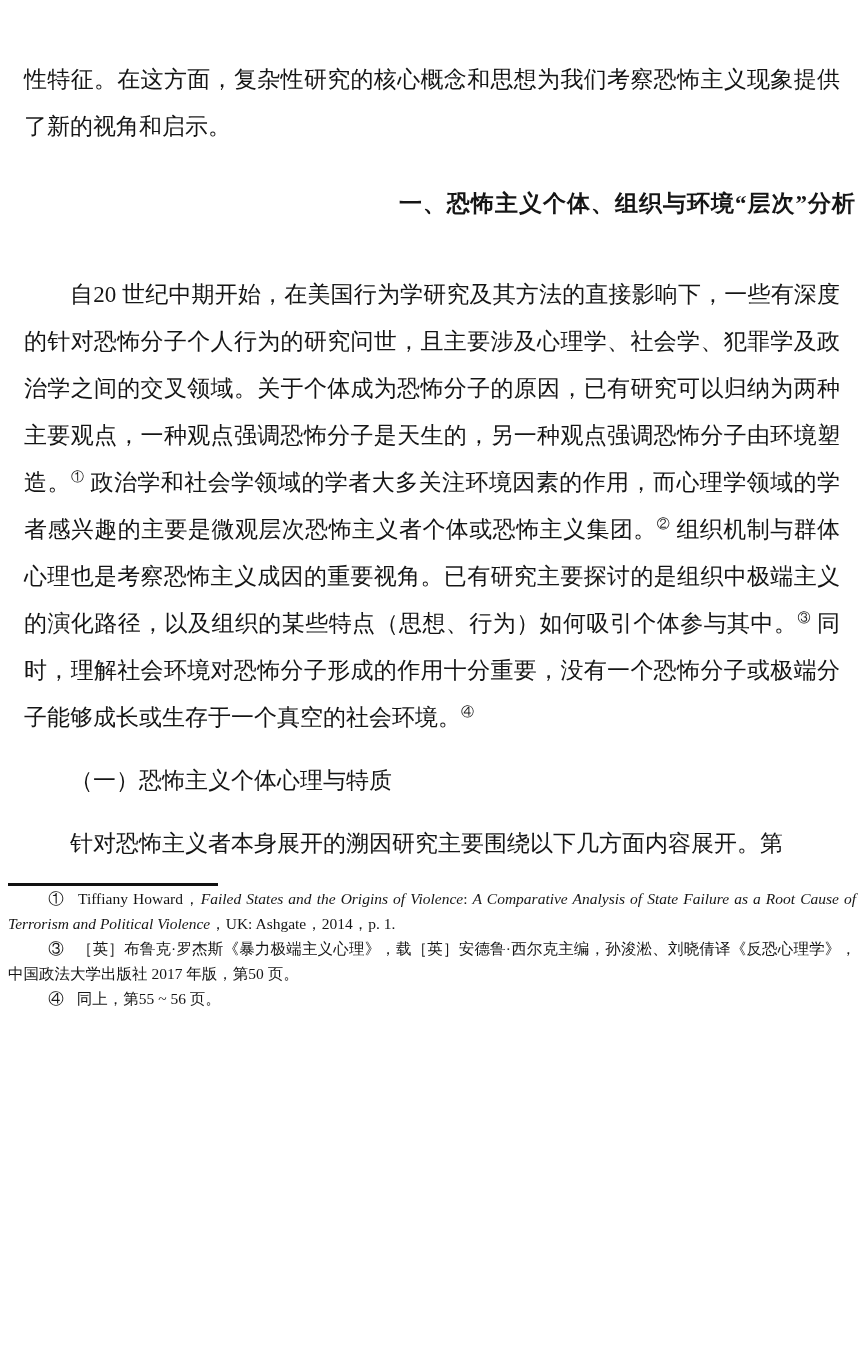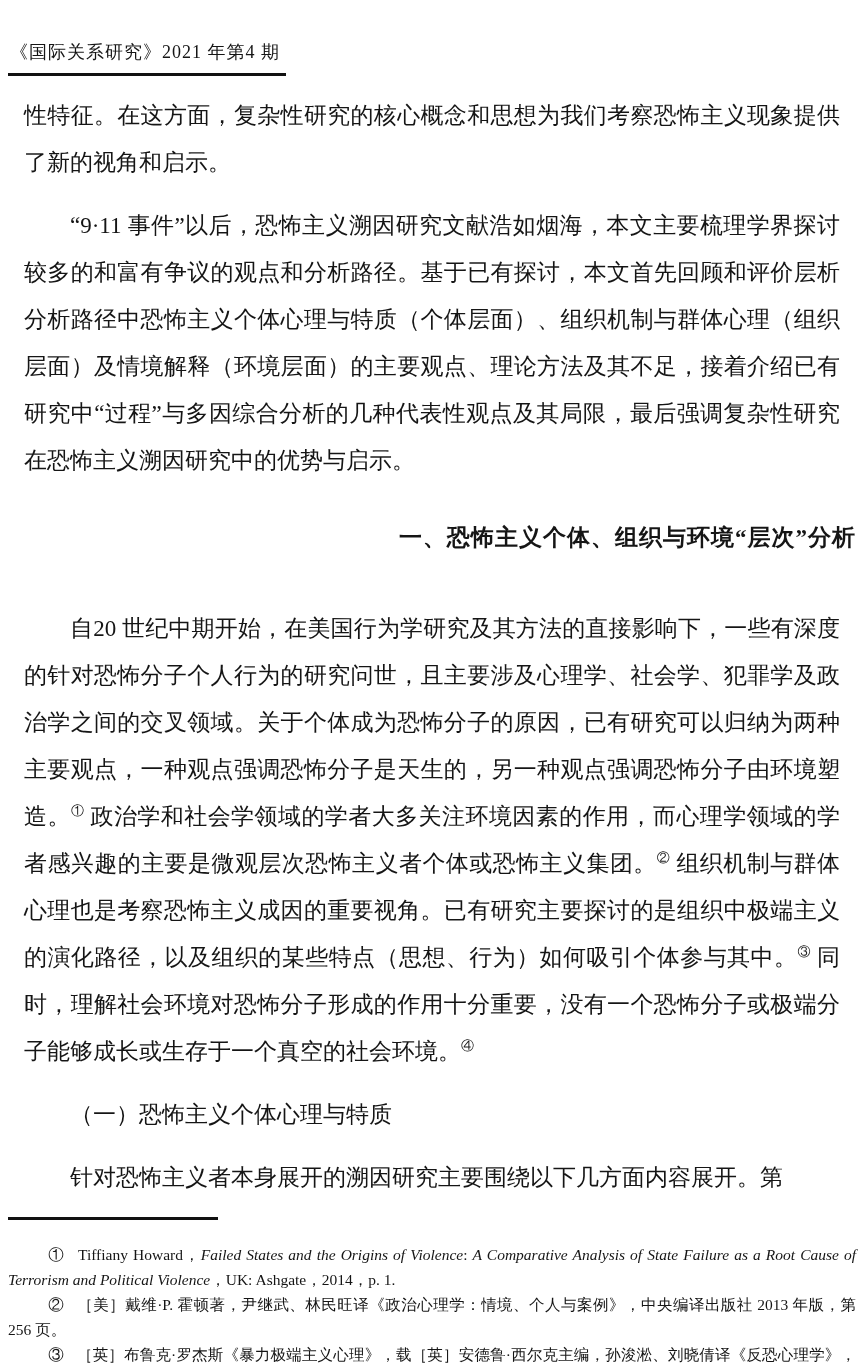--- a/index.html
+++ b/index.html
@@ -43,50 +43,44 @@
     font-size:13px;
     vertical-align:super;
     line-height:0;
   }
   .fn-rule{
     width:210px;height:3px;
     background:#111;
     margin-top:16px;
   }
   .footnotes{
-    margin-top:22px;
     font-size:15.5px;
     line-height:25px;
     text-align:justify;
     text-justify:inter-character;
   }
   .footnotes p{margin:0;text-indent:2.6em;}
   .footnotes .fn-marker{margin-right:13px;}
   .it{font-style:italic;}
 </style>
 </head>
 <body>
 
 <div class="page">
 
-  <div class="journal-header">
-    <span>《国际关系研究》2021 年第4 期</span>
-  </div>
 
   <div class="article" id="article-body">
       <p><span>性特征。在这方面，复杂性研究的核心概念和思想为我们考察恐怖主义现象提供了新的视角和启示。</span></p>
-      <p class="indent"><span>“9·11 事件”以后，恐怖主义溯因研究文献浩如烟海，本文主要梳理学界探讨较多的和富有争议的观点和分析路径。基于已有探讨，本文首先回顾和评价层析分析路径中恐怖主义个体心理与特质（个体层面）、组织机制与群体心理（组织层面）及情境解释（环境层面）的主要观点、理论方法及其不足，接着介绍已有研究中“过程”与多因综合分析的几种代表性观点及其局限，最后强调复杂性研究在恐怖主义溯因研究中的优势与启示。</span></p>
       <h2 class="section-heading">一、恐怖主义个体、组织与环境“层次”分析</h2>
       <p class="indent"><span>自20 世纪中期开始，在美国行为学研究及其方法的直接影响下，一些有深度的针对恐怖分子个人行为的研究问世，且主要涉及心理学、社会学、犯罪学及政治学之间的交叉领域。关于个体成为恐怖分子的原因，已有研究可以归纳为两种主要观点，一种观点强调恐怖分子是天生的，另一种观点强调恐怖分子由环境塑造。</span><sup class="fnref">①</sup><span> 政治学和社会学领域的学者大多关注环境因素的作用，而心理学领域的学者感兴趣的主要是微观层次恐怖主义者个体或恐怖主义集团。</span><sup class="fnref">②</sup><span> 组织机制与群体心理也是考察恐怖主义成因的重要视角。已有研究主要探讨的是组织中极端主义的演化路径，以及组织的某些特点（思想、行为）如何吸引个体参与其中。</span><sup class="fnref">③</sup><span> 同时，理解社会环境对恐怖分子形成的作用十分重要，没有一个恐怖分子或极端分子能够成长或生存于一个真空的社会环境。</span><sup class="fnref">④</sup></p>
       <p class="subsection">（一）恐怖主义个体心理与特质</p>
       <p class="indent"><span>针对恐怖主义者本身展开的溯因研究主要围绕以下几方面内容展开。第</span></p>
     </div>
 
   <div class="fn-rule"></div>
 
   <div class="footnotes" id="footnote-list">
       <p><span class="fn-marker">①</span><span>Tiffiany Howard，</span><span class="it">Failed States and the Origins of Violence</span><span>: </span><span class="it">A Comparative Analysis of State Failure as a Root Cause of Terrorism and Political Violence</span><span>，UK: Ashgate，2014，p. 1.</span></p>
-      <p><span class="fn-marker">②</span><span>［美］戴维·P. 霍顿著，尹继武、林民旺译《政治心理学：情境、个人与案例》，中央编译出版社 2013 年版，第256 页。</span></p>
       <p><span class="fn-marker">③</span><span>［英］布鲁克·罗杰斯《暴力极端主义心理》，载［英］安德鲁·西尔克主编，孙浚淞、刘晓倩译《反恐心理学》，中国政法大学出版社 2017 年版，第50 页。</span></p>
       <p><span class="fn-marker">④</span><span>同上，第55 ~ 56 页。</span></p>
     </div>
 
 </div>
 
 </body></html>

